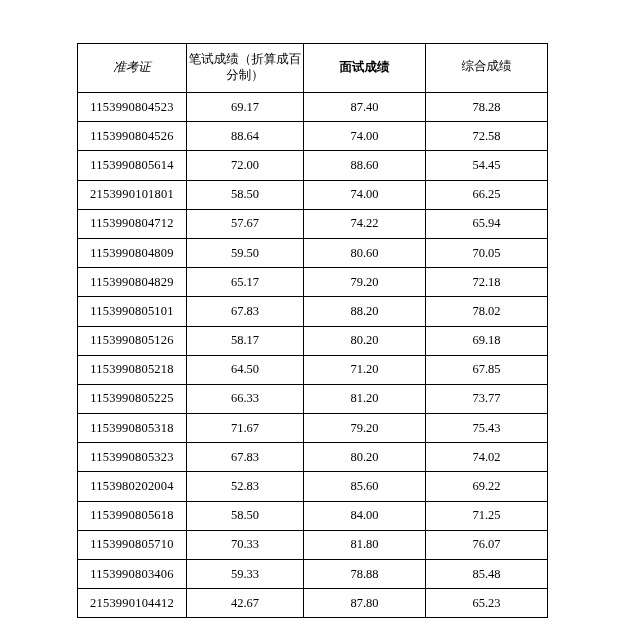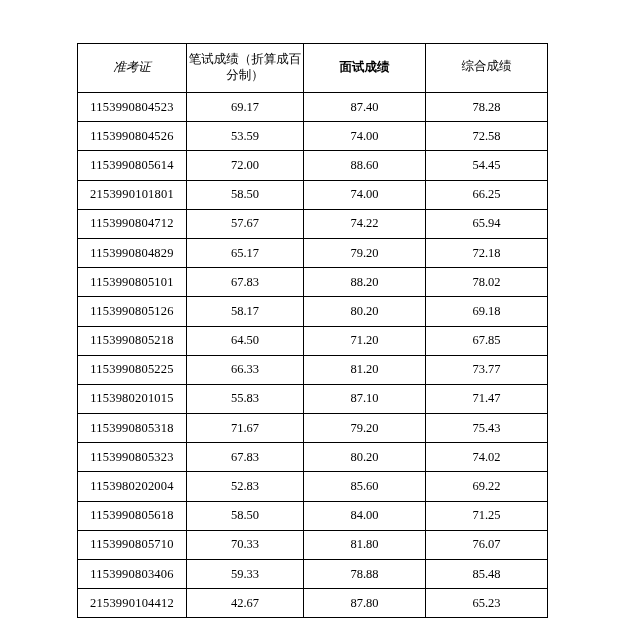--- a/index.html
+++ b/index.html
@@ -76,41 +76,47 @@
       </thead>
       <tbody>
         <tr>
           <td class="cell-id">1153990804523</td>
           <td>69.17</td>
           <td>87.40</td>
           <td>78.28</td>
         </tr>
         <tr>
           <td class="cell-id">1153990804526</td>
-          <td>53.59</td>
+          <td>88.64</td>
           <td>74.00</td>
           <td>72.58</td>
         </tr>
         <tr>
           <td class="cell-id">1153990805614</td>
           <td>72.00</td>
           <td>88.60</td>
           <td>54.45</td>
         </tr>
         <tr>
           <td class="cell-id">2153990101801</td>
           <td>58.50</td>
           <td>74.00</td>
           <td>66.25</td>
         </tr>
         <tr>
           <td class="cell-id">1153990804712</td>
           <td>57.67</td>
           <td>74.22</td>
           <td>65.94</td>
+        </tr>
+        <tr>
+          <td class="cell-id">1153990804809</td>
+          <td>59.50</td>
+          <td>80.60</td>
+          <td>70.05</td>
         </tr>
         <tr>
           <td class="cell-id">1153990804829</td>
           <td>65.17</td>
           <td>79.20</td>
           <td>72.18</td>
         </tr>
         <tr>
           <td class="cell-id">1153990805101</td>
           <td>67.83</td>
@@ -127,26 +133,20 @@
           <td class="cell-id">1153990805218</td>
           <td>64.50</td>
           <td>71.20</td>
           <td>67.85</td>
         </tr>
         <tr>
           <td class="cell-id">1153990805225</td>
           <td>66.33</td>
           <td>81.20</td>
           <td>73.77</td>
-        </tr>
-        <tr>
-          <td class="cell-id">1153980201015</td>
-          <td>55.83</td>
-          <td>87.10</td>
-          <td>71.47</td>
         </tr>
         <tr>
           <td class="cell-id">1153990805318</td>
           <td>71.67</td>
           <td>79.20</td>
           <td>75.43</td>
         </tr>
         <tr>
           <td class="cell-id">1153990805323</td>
           <td>67.83</td>

